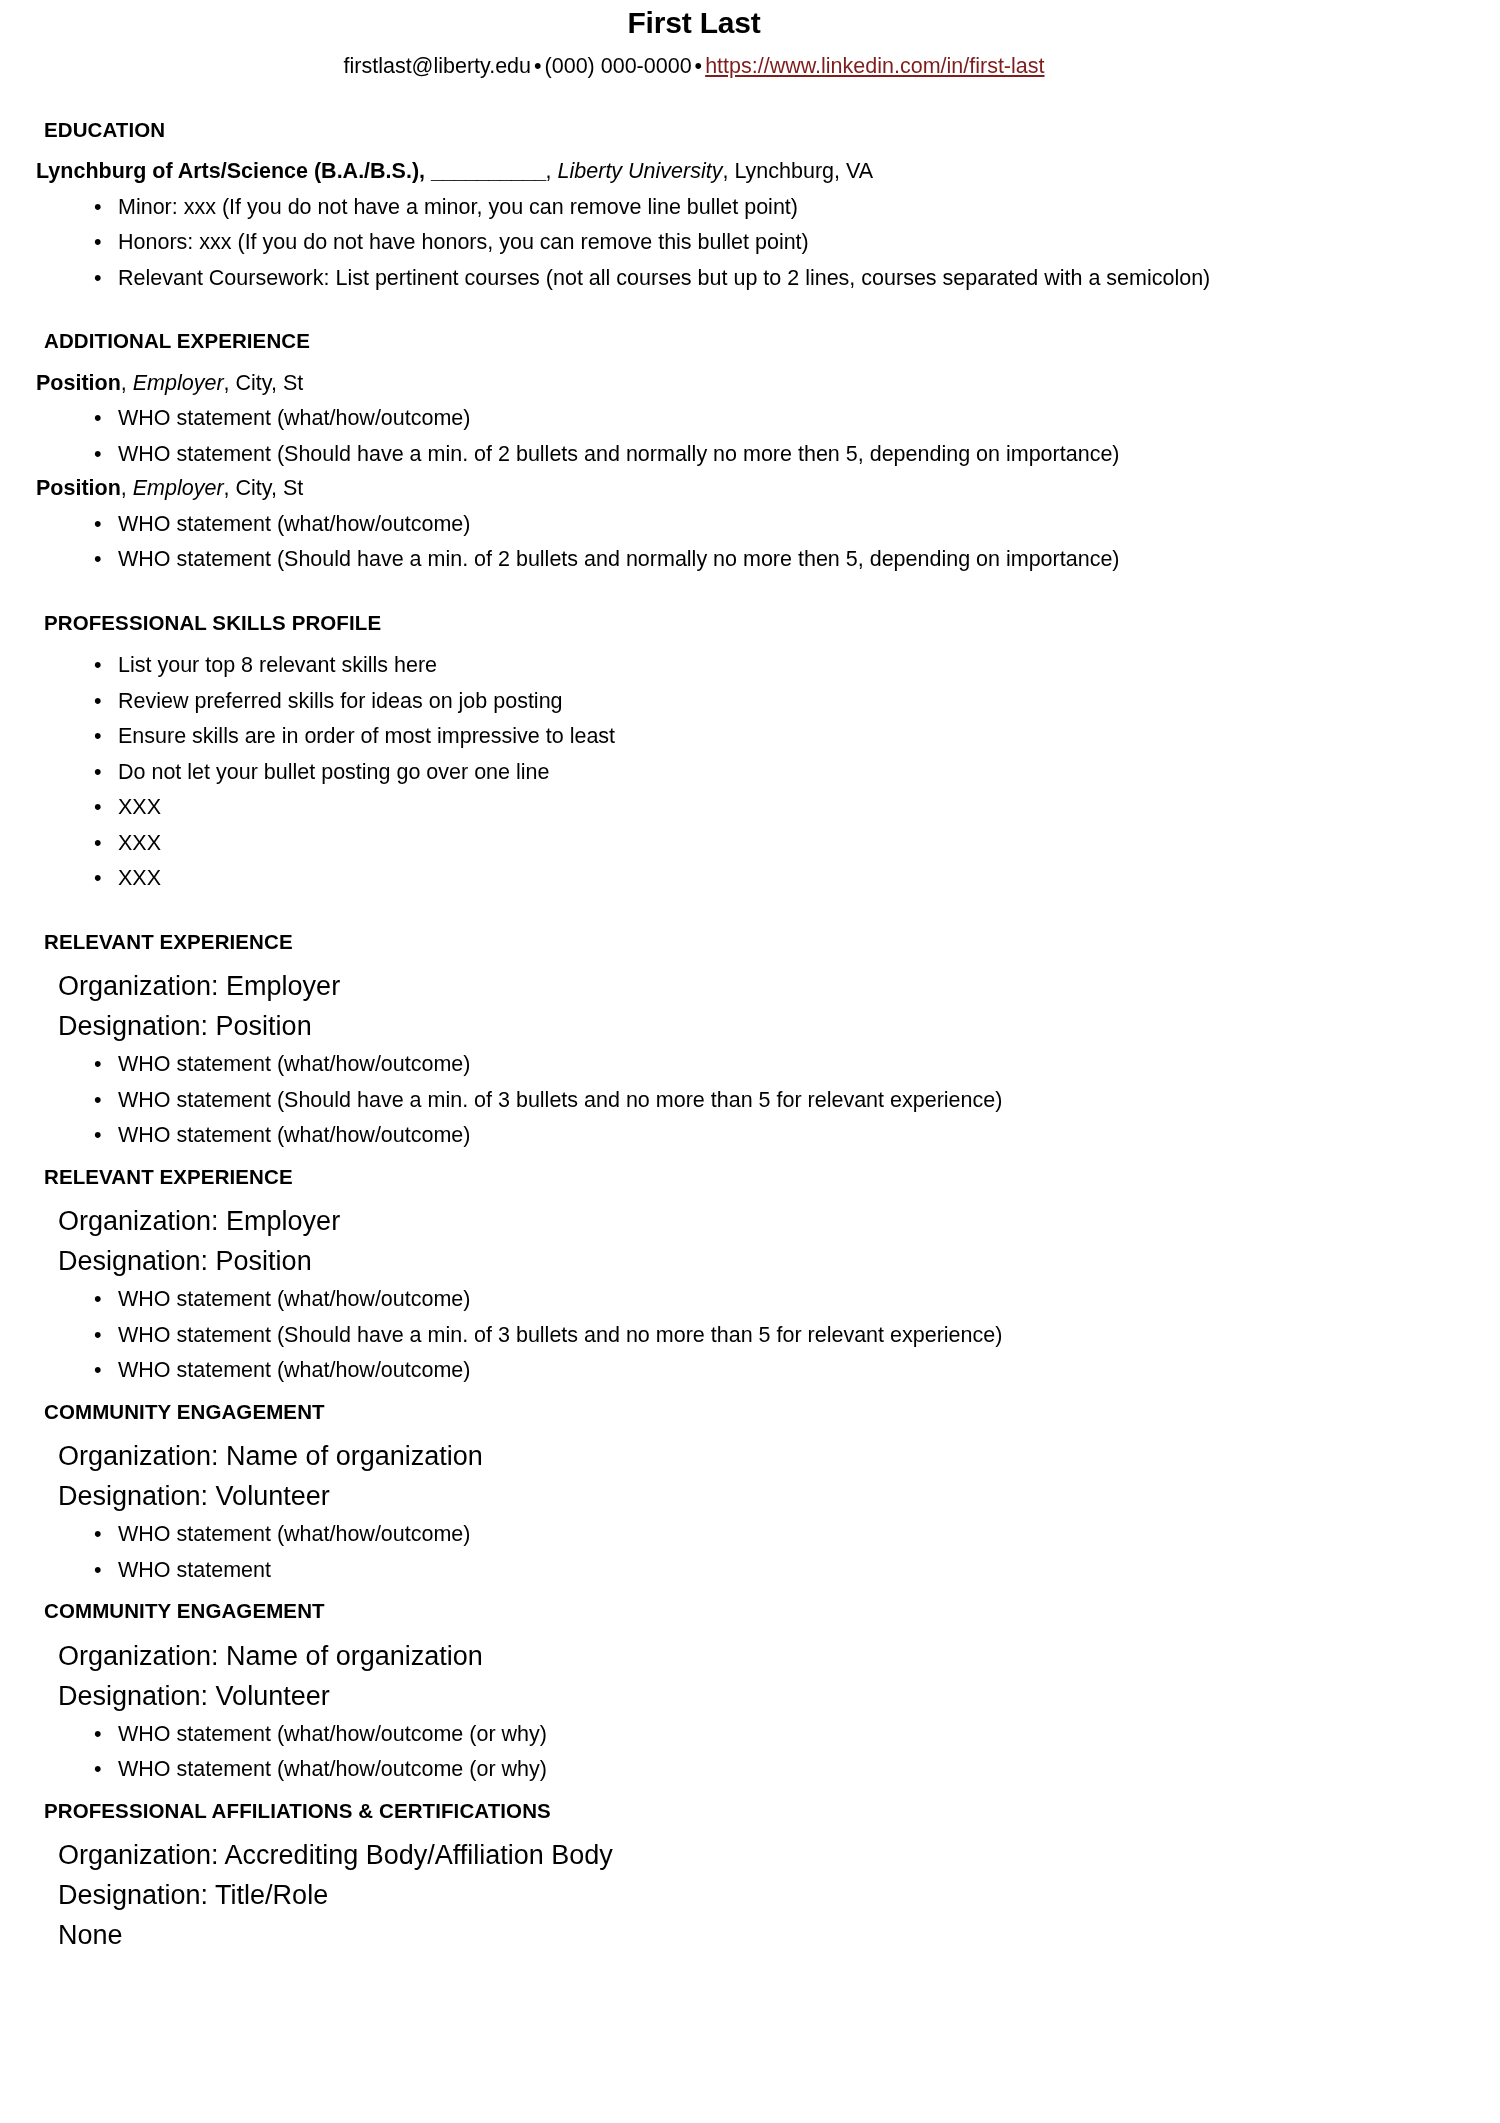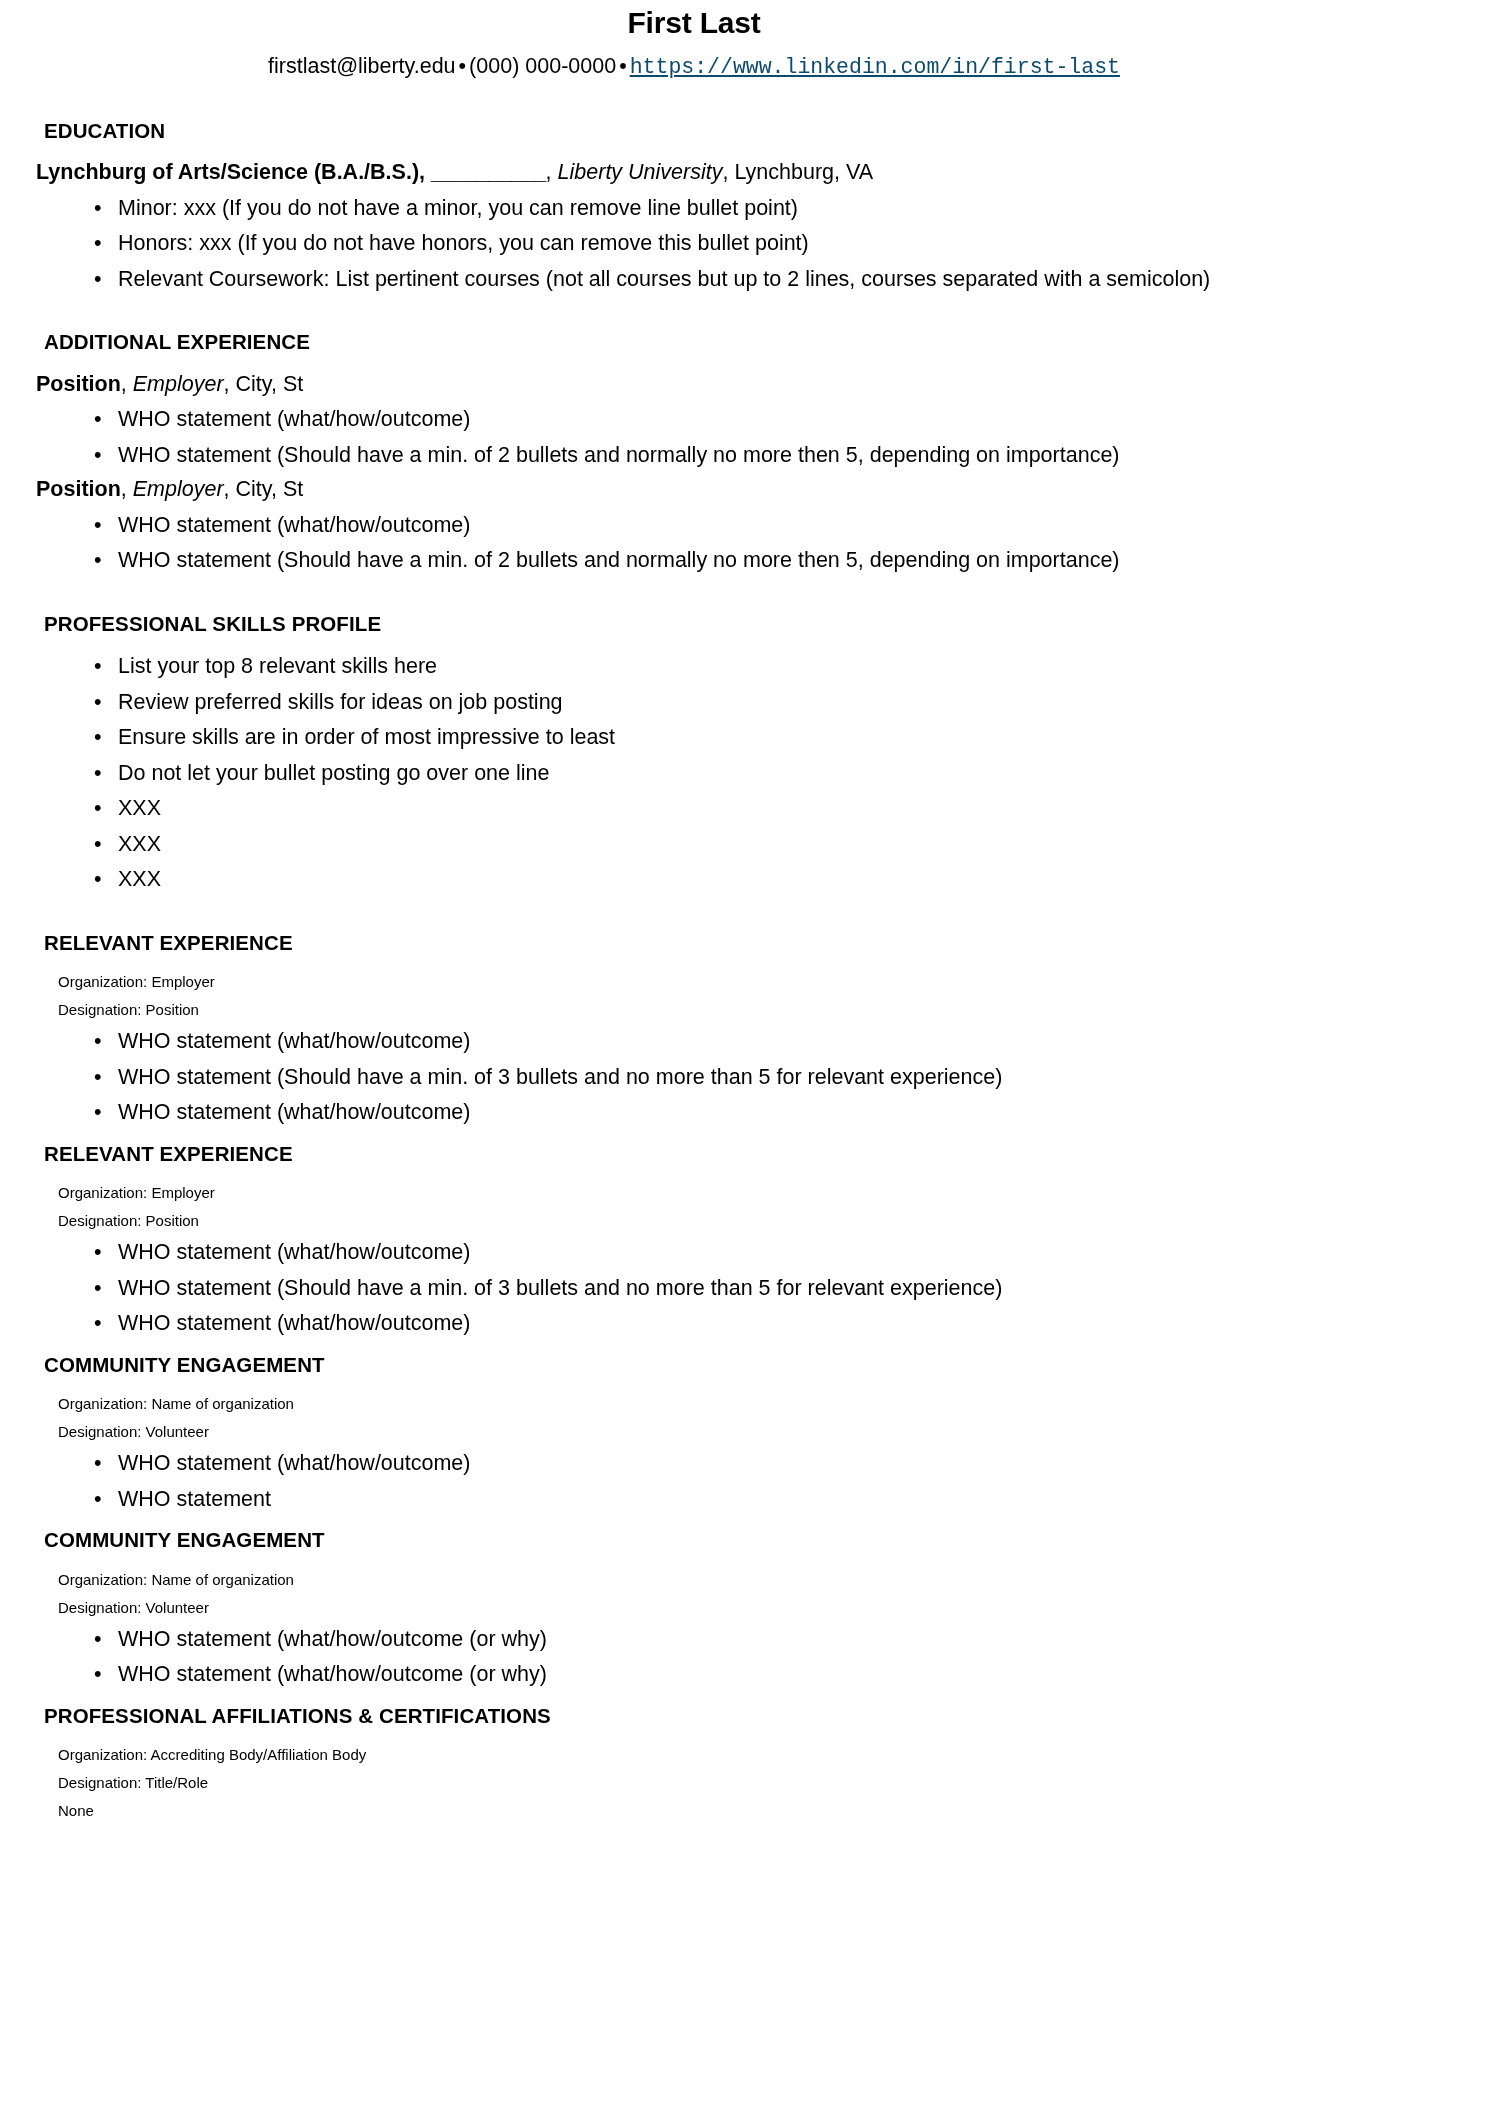--- a/index.html
+++ b/index.html
@@ -33,23 +33,22 @@
   }
   .doc-contact {
     text-align: center;
     font-size: 21.5px;
     line-height: 1.0;
     padding-top: 18px;
     white-space: nowrap;
   }
   .doc-contact .sep { padding: 0 3px; }
   .contact-link {
-    color: #0c4a6e;
+    color: #7f1d1d;
     text-decoration: underline;
-    font-family: Liberation Mono, monospace;
   }
 
   
   .section-head {
     font-weight: bold;
     font-size: 20.5px;
     line-height: 1.0;
     letter-spacing: 0.1px;
     margin: 8px;
     padding: 0;
@@ -64,21 +63,21 @@
   }
   .subline .b { font-weight: bold; }
   .subline .i { font-style: italic; }
   .subline .blank {
     font-weight: bold;
     letter-spacing: -0.5px;
   }
 
   
   .indent-line {
-    font-size: 15px;
+    font-size: 27px;
     line-height: 1.0;
     padding-top: 13px;
     padding-left: 22px;
   }
 
   
   ul.bullets {
     list-style: none;
     margin: 0;
     padding: 0;

